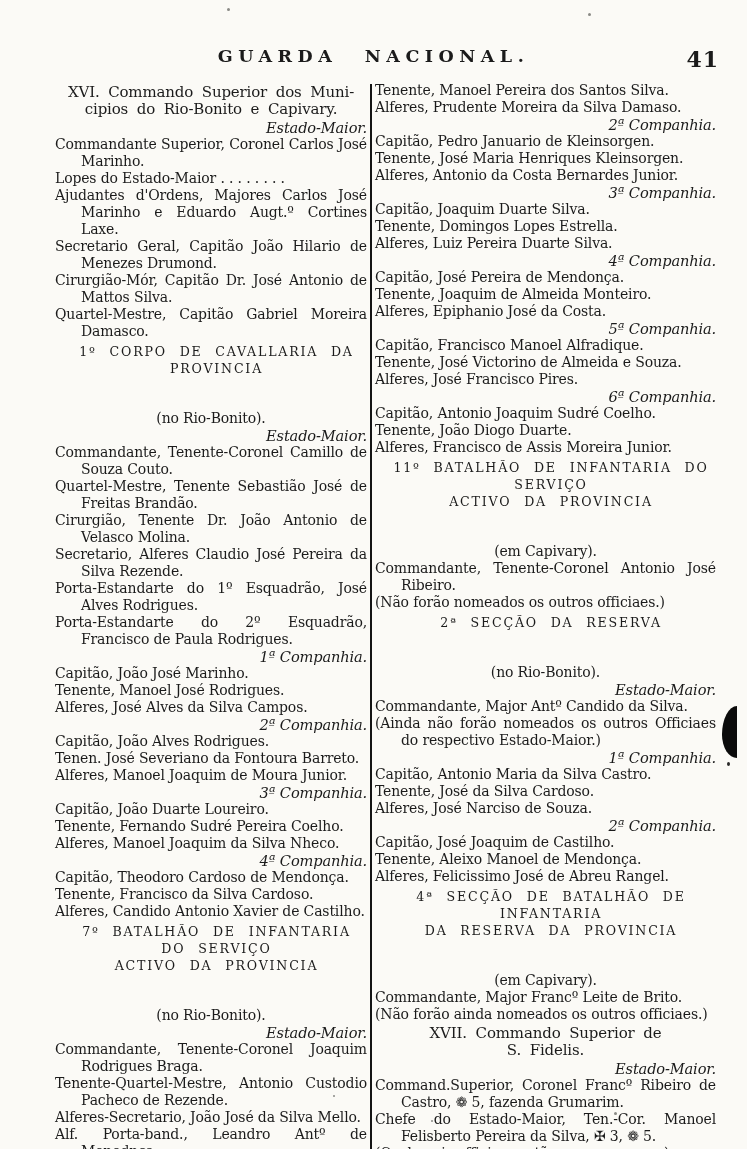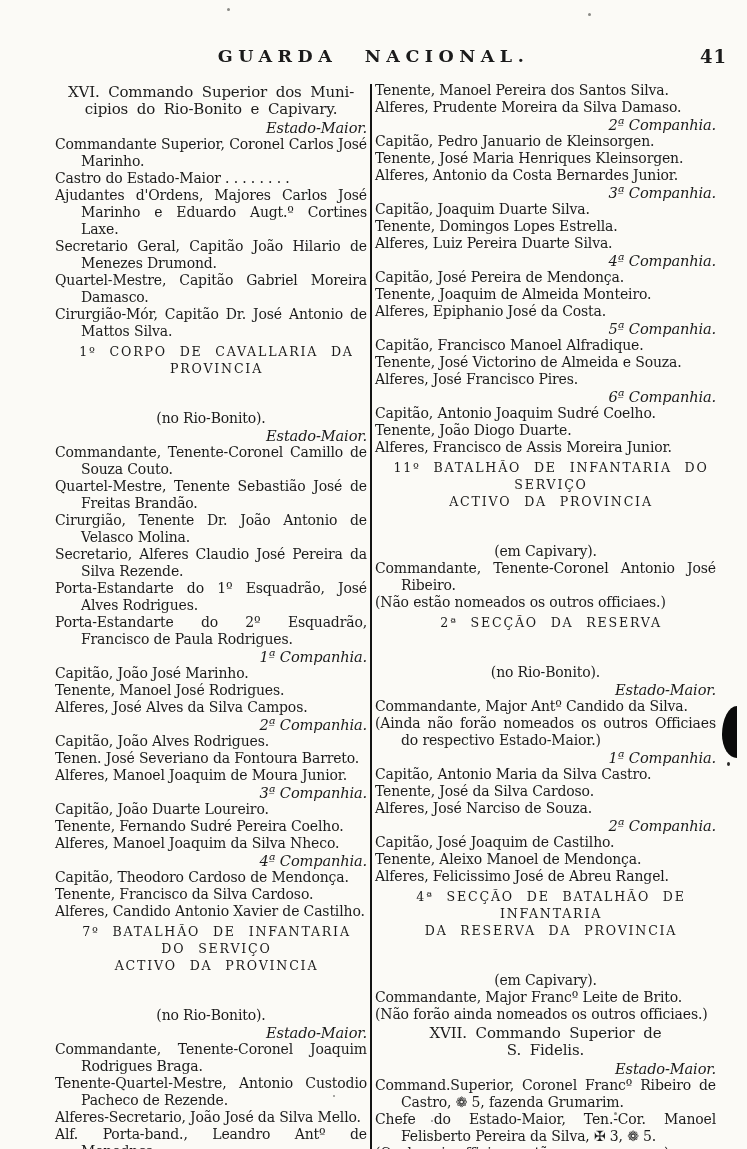--- a/index.html
+++ b/index.html
@@ -15,22 +15,22 @@
     position:absolute;top:46px;left:0;width:747px;
     text-align:center;
   }
   .hdr .title{
     font-weight:bold;
     font-size:17.5px;
     letter-spacing:5.5px;
     word-spacing:16px;
   }
   .pagenum{
-    position:absolute;top:46px;right:20px;
-    font-weight:bold;font-size:18px;letter-spacing:1px;
+    position:absolute;top:46px;right:28px;
+    font-weight:bold;font-size:22px;letter-spacing:1px;
   }
   .columns{
     position:absolute;top:82px;left:55px;right:31px;
     display:flex;align-items:stretch;
   }
   .col{
     font-size:14px;
     line-height:17px;
     letter-spacing:-0.15px;
   }
@@ -82,25 +82,25 @@
     <span class="title">GUARDA NACIONAL.</span>
   </div>
   <div class="pagenum">41</div>
 
   <main class="columns">
     <section class="col col-left" id="col-left">
         <div class="block h-bold">XVI. Commando Superior dos Muni-
 cipios do Rio-Bonito e Capivary.</div>
         <div class="block h-italic">Estado-Maior.</div>
         <div class="block entry">Commandante Superior, Coronel Carlos José Marinho.</div>
-        <div class="block entry">Castro do Estado-Maior . . . . . . . .</div>
+        <div class="block entry">Lopes do Estado-Maior . . . . . . . .</div>
         <div class="block entry">Ajudantes d'Ordens, Majores Carlos José Marinho e Eduardo Augt.º Cortines Laxe.</div>
         <div class="block entry">Secretario Geral, Capitão João Hilario de Menezes Drumond.</div>
+        <div class="block entry">Cirurgião-Mór, Capitão Dr. José Antonio de Mattos Silva.</div>
         <div class="block entry">Quartel-Mestre, Capitão Gabriel Moreira Damasco.</div>
-        <div class="block entry">Cirurgião-Mór, Capitão Dr. José Antonio de Mattos Silva.</div>
         <div class="block h-caps">1º CORPO DE CAVALLARIA DA PROVINCIA</div>
         <div class="block h-center">(no Rio-Bonito).</div>
         <div class="block h-italic">Estado-Maior.</div>
         <div class="block entry">Commandante, Tenente-Coronel Camillo de Souza Couto.</div>
         <div class="block entry">Quartel-Mestre, Tenente Sebastião José de Freitas Brandão.</div>
         <div class="block entry">Cirurgião, Tenente Dr. João Antonio de Velasco Molina.</div>
         <div class="block entry">Secretario, Alferes Claudio José Pereira da Silva Rezende.</div>
         <div class="block entry">Porta-Estandarte do 1º Esquadrão, José Alves Rodrigues.</div>
         <div class="block entry">Porta-Estandarte do 2º Esquadrão, Francisco de Paula Rodrigues.</div>
         <div class="block h-italic">1ª Companhia.</div>
@@ -151,21 +151,21 @@
         <div class="block entry">Tenente, José Victorino de Almeida e Souza.</div>
         <div class="block entry">Alferes, José Francisco Pires.</div>
         <div class="block h-italic">6ª Companhia.</div>
         <div class="block entry">Capitão, Antonio Joaquim Sudré Coelho.</div>
         <div class="block entry">Tenente, João Diogo Duarte.</div>
         <div class="block entry">Alferes, Francisco de Assis Moreira Junior.</div>
         <div class="block h-caps">11º BATALHÃO DE INFANTARIA DO SERVIÇO
 ACTIVO DA PROVINCIA</div>
         <div class="block h-center">(em Capivary).</div>
         <div class="block entry">Commandante, Tenente-Coronel Antonio José Ribeiro.</div>
-        <div class="block entry">(Não estão nomeados os outros officiaes.)</div>
+        <div class="block entry">(Não forão nomeados os outros officiaes.)</div>
         <div class="block h-caps">2ª SECÇÃO DA RESERVA</div>
         <div class="block h-center">(no Rio-Bonito).</div>
         <div class="block h-italic">Estado-Maior.</div>
         <div class="block entry">Commandante, Major Antº Candido da Silva.</div>
         <div class="block entry">(Ainda não forão nomeados os outros Officiaes do respectivo Estado-Maior.)</div>
         <div class="block h-italic">1ª Companhia.</div>
         <div class="block entry">Capitão, Antonio Maria da Silva Castro.</div>
         <div class="block entry">Tenente, José da Silva Cardoso.</div>
         <div class="block entry">Alferes, José Narciso de Souza.</div>
         <div class="block h-italic">2ª Companhia.</div>

